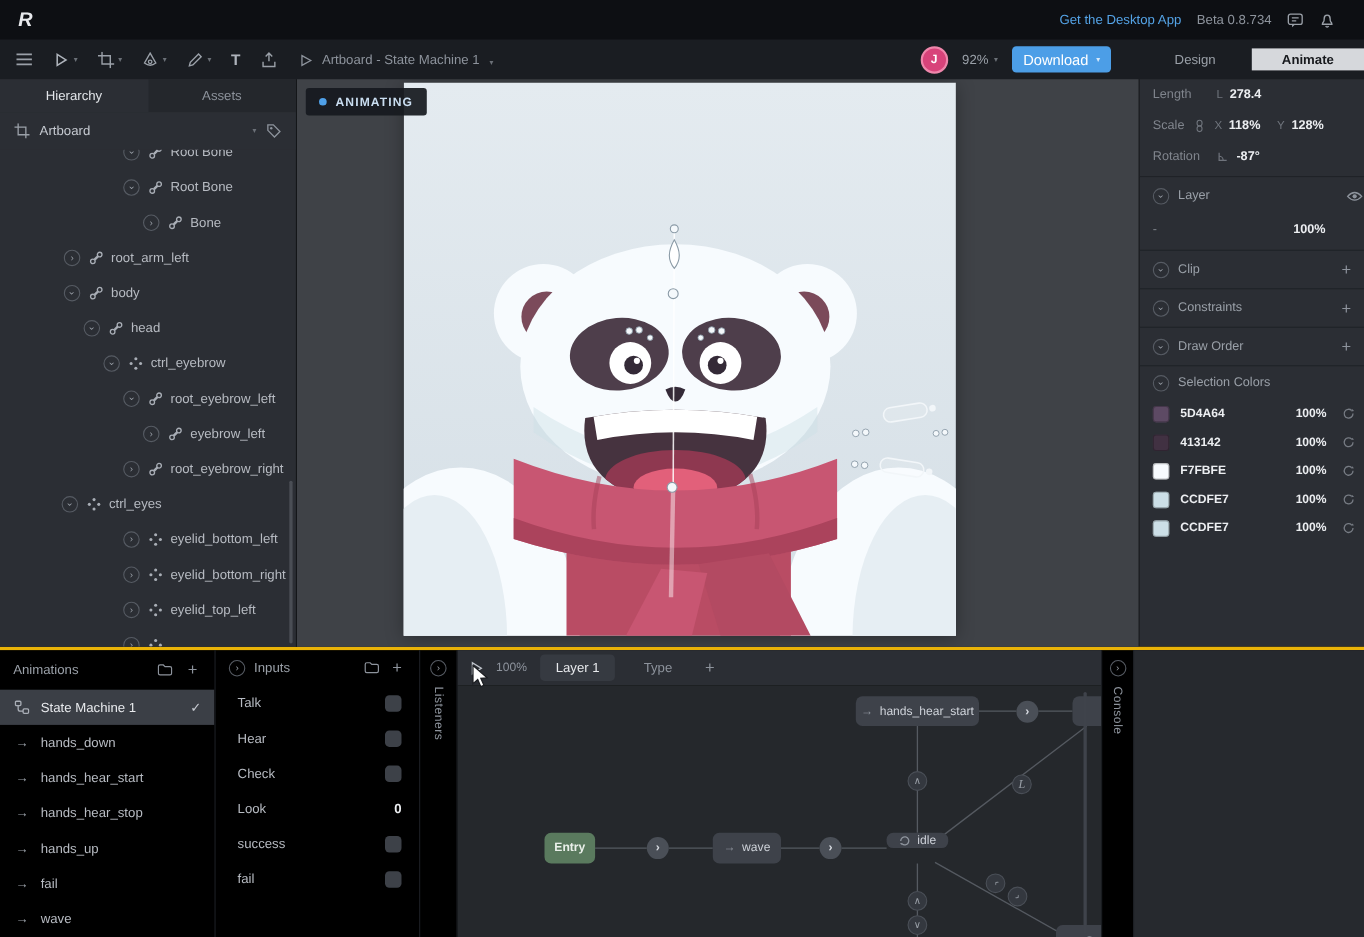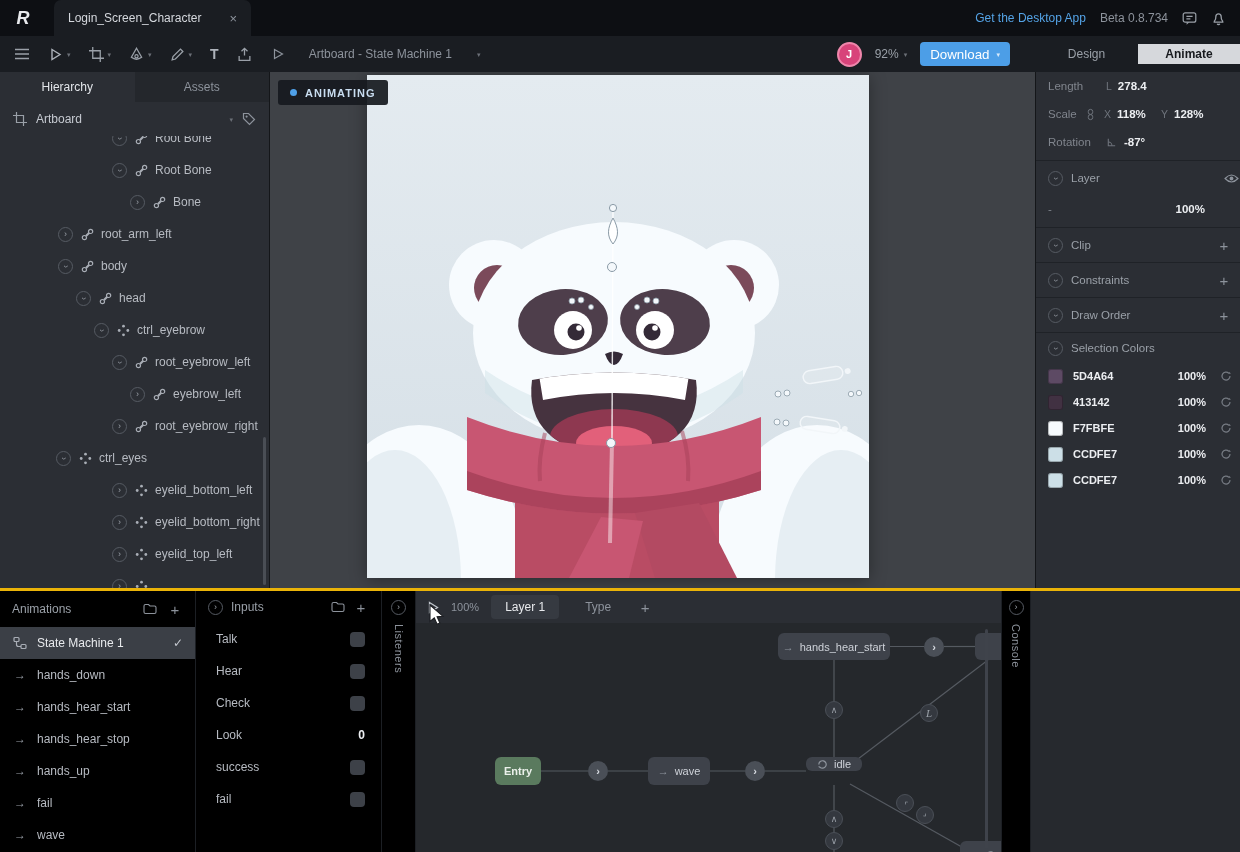--- a/index.html
+++ b/index.html
@@ -6,30 +6,30 @@
 html,body{width:1240px;height:852px;overflow:hidden;background:#17191d;
   font-family:"Liberation Sans","DejaVu Sans",sans-serif;user-select:none;cursor:default}
 .app{position:relative;width:1240px;height:852px;display:flex;flex-direction:column;color:#c6cad1;font-size:12px}
 
 
 .topbar{height:36px;background:#0d0f13;display:flex;align-items:center;flex:none}
 .logo{width:46px;display:flex;align-items:center;justify-content:center;color:#e8eaed;font-size:18px;font-weight:700;font-style:italic}
 .doc-tab{height:36px;margin-left:8px;padding:0 14px;display:flex;align-items:center;gap:28px;background:#1a1d22;border-radius:7px 7px 0 0}
 .doc-tab .t{color:#d5d8dd}
 .doc-tab .x{color:#8d939c;font-size:13px}
-.topbar-right{margin-left:auto;display:flex;align-items:center;gap:14px;padding-right:14px}
+.topbar-right{margin-left:auto;display:flex;align-items:center;gap:14px;padding-right:26px}
 .link-blue{color:#54a3e6}
 .beta{color:#8d939c}
 .tico{display:flex;color:#9aa0a8}
 
 
 .toolbar{height:36px;background:#1a1d22;display:flex;align-items:center;flex:none}
 .tool{display:flex;align-items:center;gap:4px;padding:0 9px;color:#9aa0a8}
 .caret{font-size:7px;color:#6b7077;line-height:1}
-.crumb{display:flex;align-items:center;gap:25px;color:#8d939c;margin-left:12px}
+.crumb{display:flex;align-items:flex-end;gap:9px;color:#8d939c;margin-left:12px}
 .tb-right{margin-left:auto;display:flex;align-items:center;gap:13px}
 .avatar{width:25px;height:25px;border-radius:50%;background:#d8437a;border:2px solid #ef86ab;color:#fff;
   display:flex;align-items:center;justify-content:center;font-size:11px;font-weight:700}
 .zoom{display:flex;align-items:center;gap:5px;color:#9aa0a8}
 .dl-btn{height:24px;padding:0 10px;background:#4c9ee7;border-radius:4px;color:#fff;display:flex;align-items:center;gap:7px}
 .dl-btn .caret{color:#d7e9fa}
 .seg{height:20px;display:flex;margin-left:12px}
 .seg-design{width:103px;display:flex;align-items:center;justify-content:center;color:#9aa0a8}
 .seg-animate{width:102px;display:flex;align-items:center;justify-content:center;background:#d6d8dc;color:#17191d;font-weight:700}
 
@@ -108,24 +108,20 @@
 .cursor{position:absolute;left:429px;top:604px;z-index:99;pointer-events:none}
 svg.ic{display:block}
 </style>
 </head>
 <body>
 
 <div class="app">
 
   <header class="topbar">
     <div class="logo">R</div>
-    <div class="doc-tab">
-      <span class="t">Login_Screen_Character</span>
-      <span class="x">×</span>
-    </div>
     <div class="topbar-right">
       <span class="link-blue">Get the Desktop App</span>
       <span class="beta">Beta 0.8.734</span>
       <span class="tico">
         <svg class="ic" width="15" height="15" viewBox="0 0 15 15">
             <rect x="1.2" y="1.8" width="12.6" height="9.4" rx="2" fill="none" stroke="#9aa0a8" stroke-width="1.2"></rect>
             <path d="M4.4,5.3 h6.2 M4.4,7.9 h4" stroke="#9aa0a8" stroke-width="1.2"></path>
             <path d="M4.6,11.2 v2.6 l2.7,-2.6 z" fill="#9aa0a8"></path>
           </svg>
       </span>

